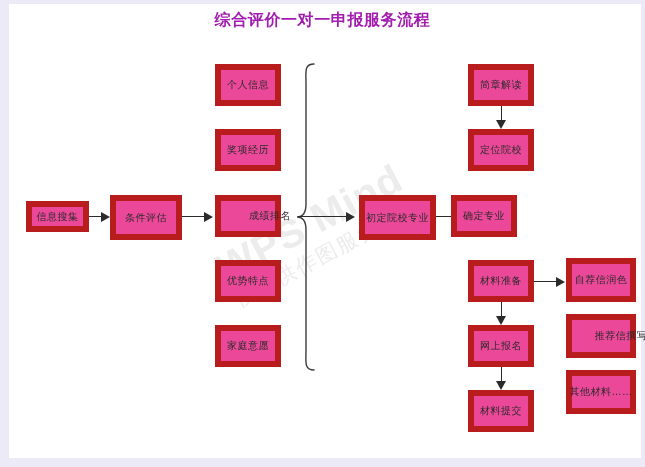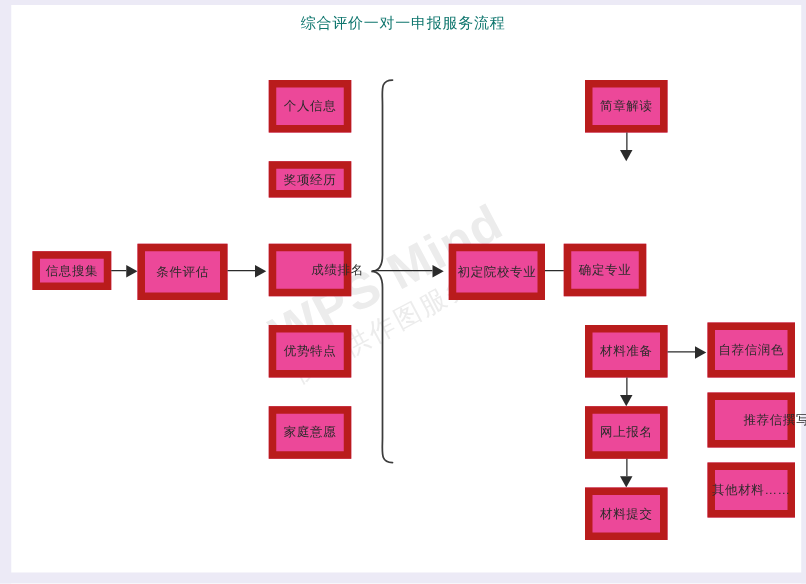--- a/index.html
+++ b/index.html
@@ -26,23 +26,23 @@
   .frame-top    { left: 0;   top: 0;    width: 645px; height: 4px;  }
   .frame-bottom { left: 0;   bottom: 0; width: 645px; height: 9px;  }
   .frame-right  { right: 0;  top: 0;    width: 4px;  height: 467px; }
 
   .title {
     position: absolute;
     left: 0;
     top: 10px;
     width: 645px;
     text-align: center;
-    font-size: 12px;
-    font-weight: normal;
-    color: #0f766e;
+    font-size: 16px;
+    font-weight: bold;
+    color: #a21caf;
     letter-spacing: 0.6px;
     white-space: nowrap;
   }
 
   
   .watermark {
     position: absolute;
     left: 225px;
     top: 185px;
     width: 250px;
@@ -132,21 +132,21 @@
 
   <div class="line-h" style="left:89px; top:216px; width:12px;"></div>
   <div class="arrow-r" style="left:101px; top:212px;"></div>
 
   <div class="node" style="left:110px; top:195px; width:72px; height:45px;">条件评估</div>
 
   <div class="line-h" style="left:182px; top:216px; width:22px;"></div>
   <div class="arrow-r" style="left:204px; top:212px;"></div>
 
   <div class="node" style="left:215px; top:64px; width:66px; height:42px;">个人信息</div>
-  <div class="node" style="left:215px; top:129px; width:66px; height:29px;">奖项经历</div>
+  <div class="node" style="left:215px; top:129px; width:66px; height:42px;">奖项经历</div>
   <div class="node" style="left:215px; top:195px; width:66px; height:42px;padding-left:44px;">成绩排名</div>
   <div class="node" style="left:215px; top:325px; width:66px; height:42px;">家庭意愿</div>
   <div class="node" style="left:215px; top:260px; width:66px; height:42px;">优势特点</div>
 
   <div class="brace" style="left:296px; top:62px; width:22px; height:310px;">
     <svg width="22" height="310" viewBox="0 0 22 310" xmlns="http://www.w3.org/2000/svg">
       <path d="M18 2 C8 2, 10 10, 10 22 L10 142 C10 152, 6 155, 1 155 C6 155, 10 158, 10 168 L10 288 C10 300, 8 308, 18 308" fill="none" stroke="#3c3c3c" stroke-width="1.4" stroke-linecap="round"></path>
     </svg>
   </div>
 
@@ -156,20 +156,21 @@
   <div class="node" style="left:359px; top:195px; width:77px; height:45px;">初定院校专业</div>
 
   <div class="line-h" style="left:436px; top:216px; width:22px;"></div>
   <div class="arrow-r" style="left:458px; top:212px;"></div>
 
   <div class="node" style="left:468px; top:64px; width:66px; height:42px;">简章解读</div>
 
   <div class="line-v" style="left:501px; top:106px; height:14px;"></div>
   <div class="arrow-d" style="left:496px; top:120px;"></div>
 
+  <div class="node" style="left:468px; top:129px; width:66px; height:42px;">定位院校</div>
 
   <div class="node" style="left:451px; top:195px; width:66px; height:42px;text-align:center;">确定专业</div>
 
   <div class="node" style="left:468px; top:260px; width:66px; height:42px;">材料准备</div>
 
   <div class="line-h" style="left:534px; top:281px; width:22px;"></div>
   <div class="arrow-r" style="left:556px; top:277px;"></div>
 
   <div class="line-v" style="left:501px; top:302px; height:14px;"></div>
   <div class="arrow-d" style="left:496px; top:316px;"></div>

